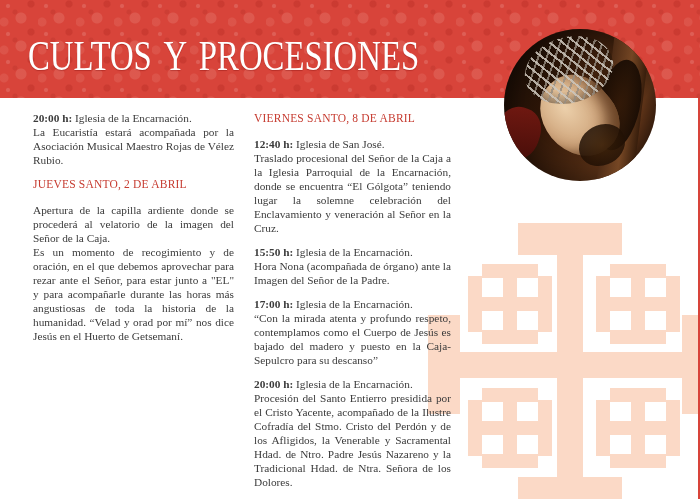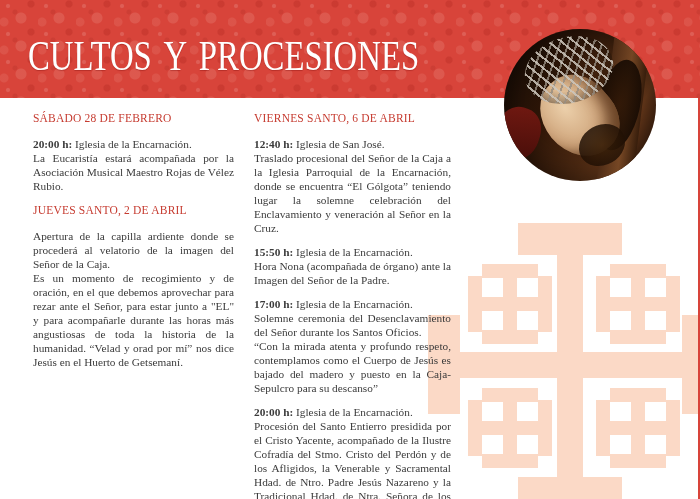--- a/index.html
+++ b/index.html
@@ -131,40 +131,39 @@
 
     <use href="#cp" x="468" y="264"></use>
     <use href="#cp" x="596" y="264"></use>
     <use href="#cp" x="468" y="388"></use>
     <use href="#cp" x="596" y="388"></use>
   </svg>
 
   <div class="edge-rule"></div>
 
   <section class="col col-left">
-    <h2>SÁBADO 28 DE FEBRERO</h2>
 
     <div class="event">
       <p class="lead">
         <span class="time">20:00 h:</span>
         <span>Iglesia de la Encarnación.</span>
       </p>
       <p>La Eucaristía estará acompañada por la Asociación Musical Maestro Rojas de Vélez Rubio.</p>
     </div>
 
     <h2>JUEVES SANTO, 2 DE ABRIL</h2>
 
     <div class="event">
       <p>Apertura de la capilla ardiente donde se procederá al velatorio de la imagen del Señor de la Caja.</p>
       <p>Es un momento de recogimiento y de oración, en el que debemos aprovechar para rezar ante el Señor, para estar junto a "EL" y para acompañarle durante las horas más angustiosas de toda la historia de la humanidad. “Velad y orad por mí” nos dice Jesús en el Huerto de Getsemaní.</p>
     </div>
   </section>
 
   <section class="col col-right">
-    <h2>VIERNES SANTO, 6 DE ABRIL</h2>
+    <h2>VIERNES SANTO, 8 DE ABRIL</h2>
 
     <div class="event">
       <p class="lead">
         <span class="time">12:40 h:</span>
         <span>Iglesia de San José.</span>
       </p>
       <p>Traslado procesional del Señor de la Caja a la Iglesia Parroquial de la Encarnación, donde se encuentra “El Gólgota” teniendo lugar la solemne celebración del Enclavamiento y veneración al Señor en la Cruz.</p>
     </div>
 
     <div class="event">
@@ -173,21 +172,20 @@
         <span>Iglesia de la Encarnación.</span>
       </p>
       <p>Hora Nona (acompañada de órgano) ante la Imagen del Señor de la Padre.</p>
     </div>
 
     <div class="event">
       <p class="lead">
         <span class="time">17:00 h:</span>
         <span>Iglesia de la Encarnación.</span>
       </p>
-      <p>Solemne ceremonia del Desenclavamiento del Señor durante los Santos Oficios.</p>
       <p>“Con la mirada atenta y profundo respeto, contemplamos como el Cuerpo de Jesús es bajado del madero y puesto en la Caja-Sepulcro para su descanso”</p>
     </div>
 
     <div class="event">
       <p class="lead">
         <span class="time">20:00 h:</span>
         <span>Iglesia de la Encarnación.</span>
       </p>
       <p>Procesión del Santo Entierro presidida por el Cristo Yacente, acompañado de la Ilustre Cofradía del Stmo. Cristo del Perdón y de los Afligidos, la Venerable y Sacramental Hdad. de Ntro. Padre Jesús Nazareno y la Tradicional Hdad. de Ntra. Señora de los Dolores.</p>
     </div>

